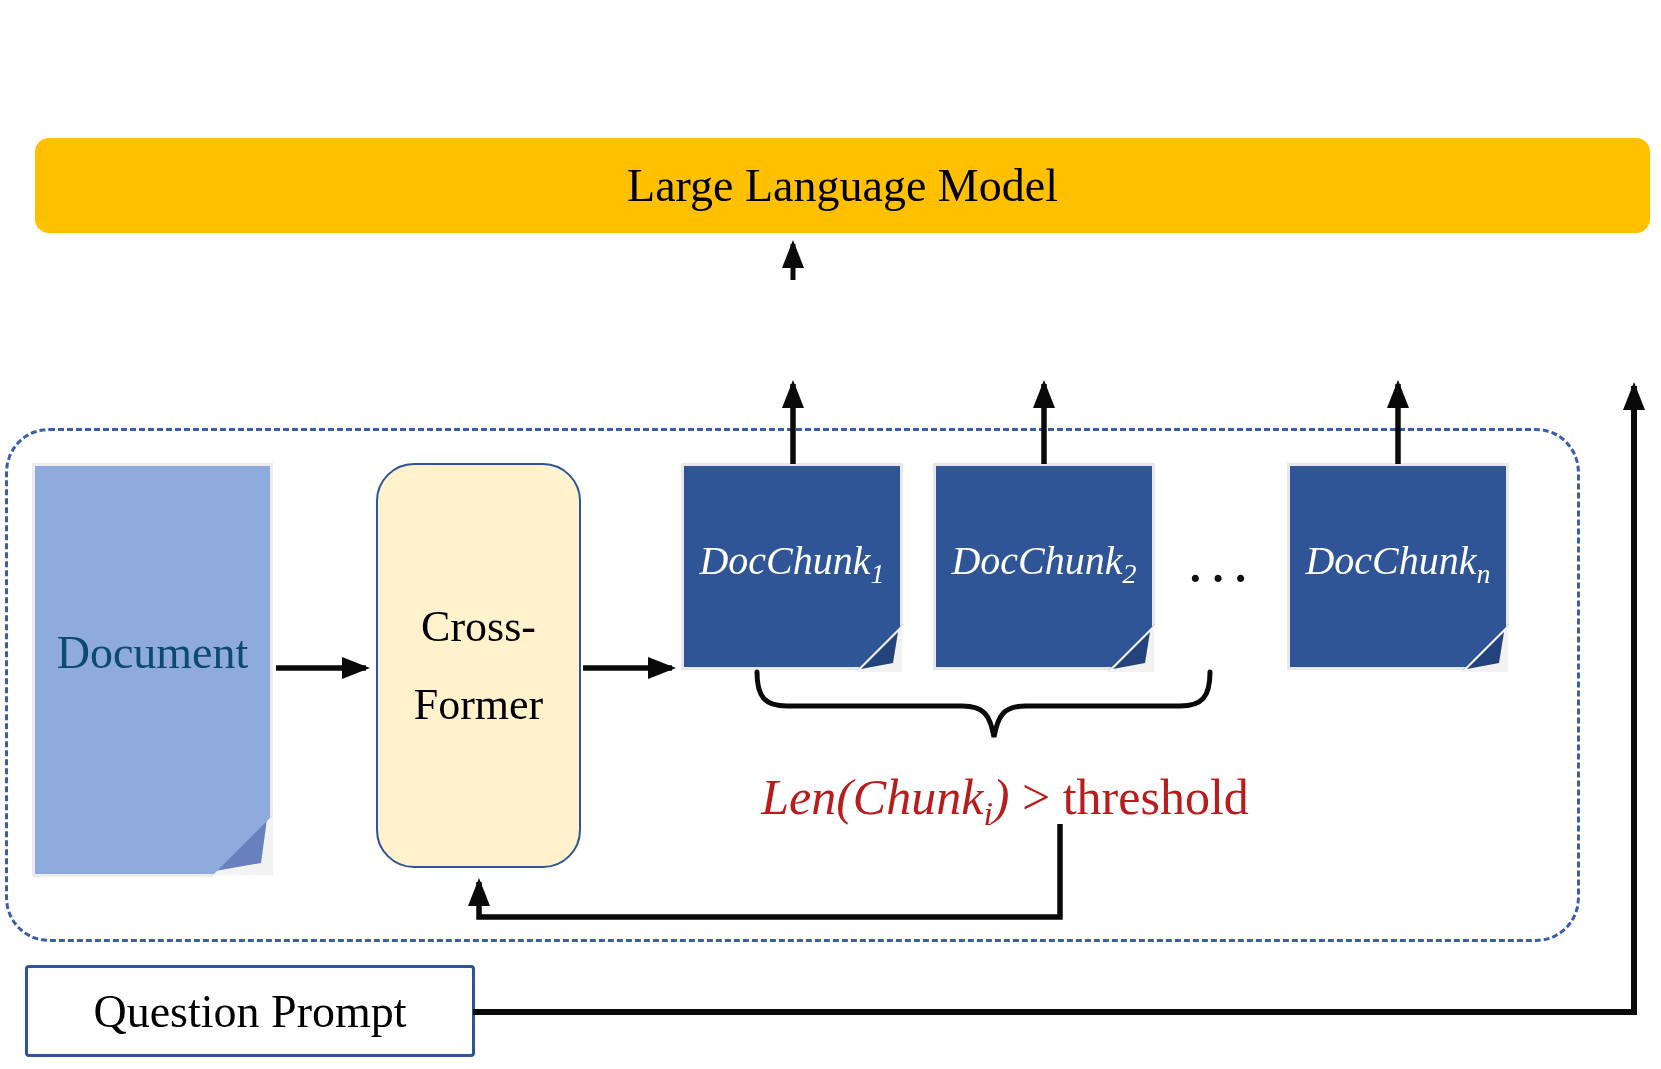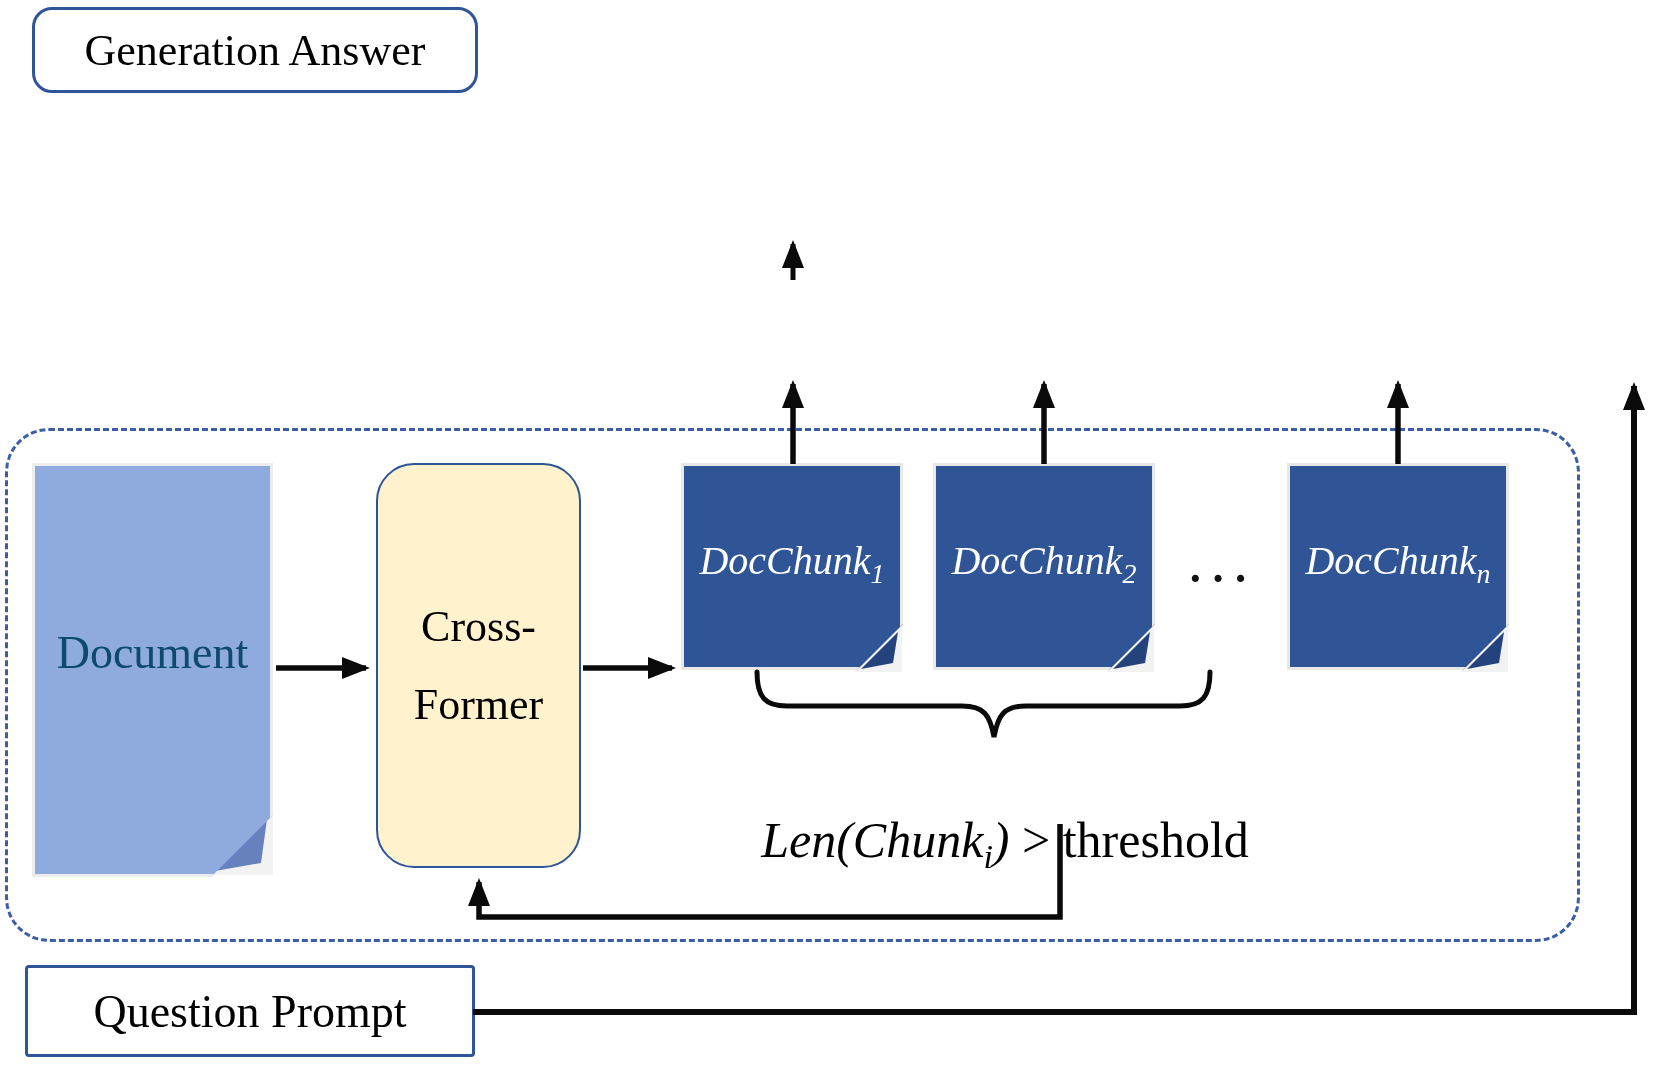--- a/index.html
+++ b/index.html
@@ -67,39 +67,39 @@
 
   
   .dots{
     left:1180px;top:548px;width:84px;height:60px;
     font-size:44px;font-weight:bold;letter-spacing:8px;color:#111;
   }
 
   
   .formula{
     left:700px;top:762px;width:610px;height:70px;
-    font-size:50px;color:#000000;margin-top:43px;
+    font-size:50px;color:#b91c1c;
   }
   .formula .it{font-style:italic;}
   .formula sub{font-size:34px;font-style:italic;line-height:0;}
 
   
   #connectors{position:absolute;left:0;top:0;z-index:6;pointer-events:none;}
   .boxlayer{z-index:3;}
   .textlayer{z-index:4;}
 </style>
 </head>
 <body>
 
 <div id="canvas">
 
-  <div class="abs center pill-box gen-box boxlayer">
-    <span>Generation Answer</span>
+
+  <div class="abs center llm-bar boxlayer">
+    <span>Large Language Model</span>
   </div>
-
 
 
   <div class="abs dashed-box boxlayer"></div>
 
   <div class="abs center doc-shape boxlayer">
     <span class="lbl">Document</span>
   </div>
   <svg class="fold abs" style="left:205px;top:807px;" width="70" height="70" viewBox="0 0 70 70">
     <polygon points="2,68 68,2 68,68" fill="#f2f2f2"></polygon>
     <polygon points="10,64 62,12 56,56" fill="#6781BE"></polygon>

